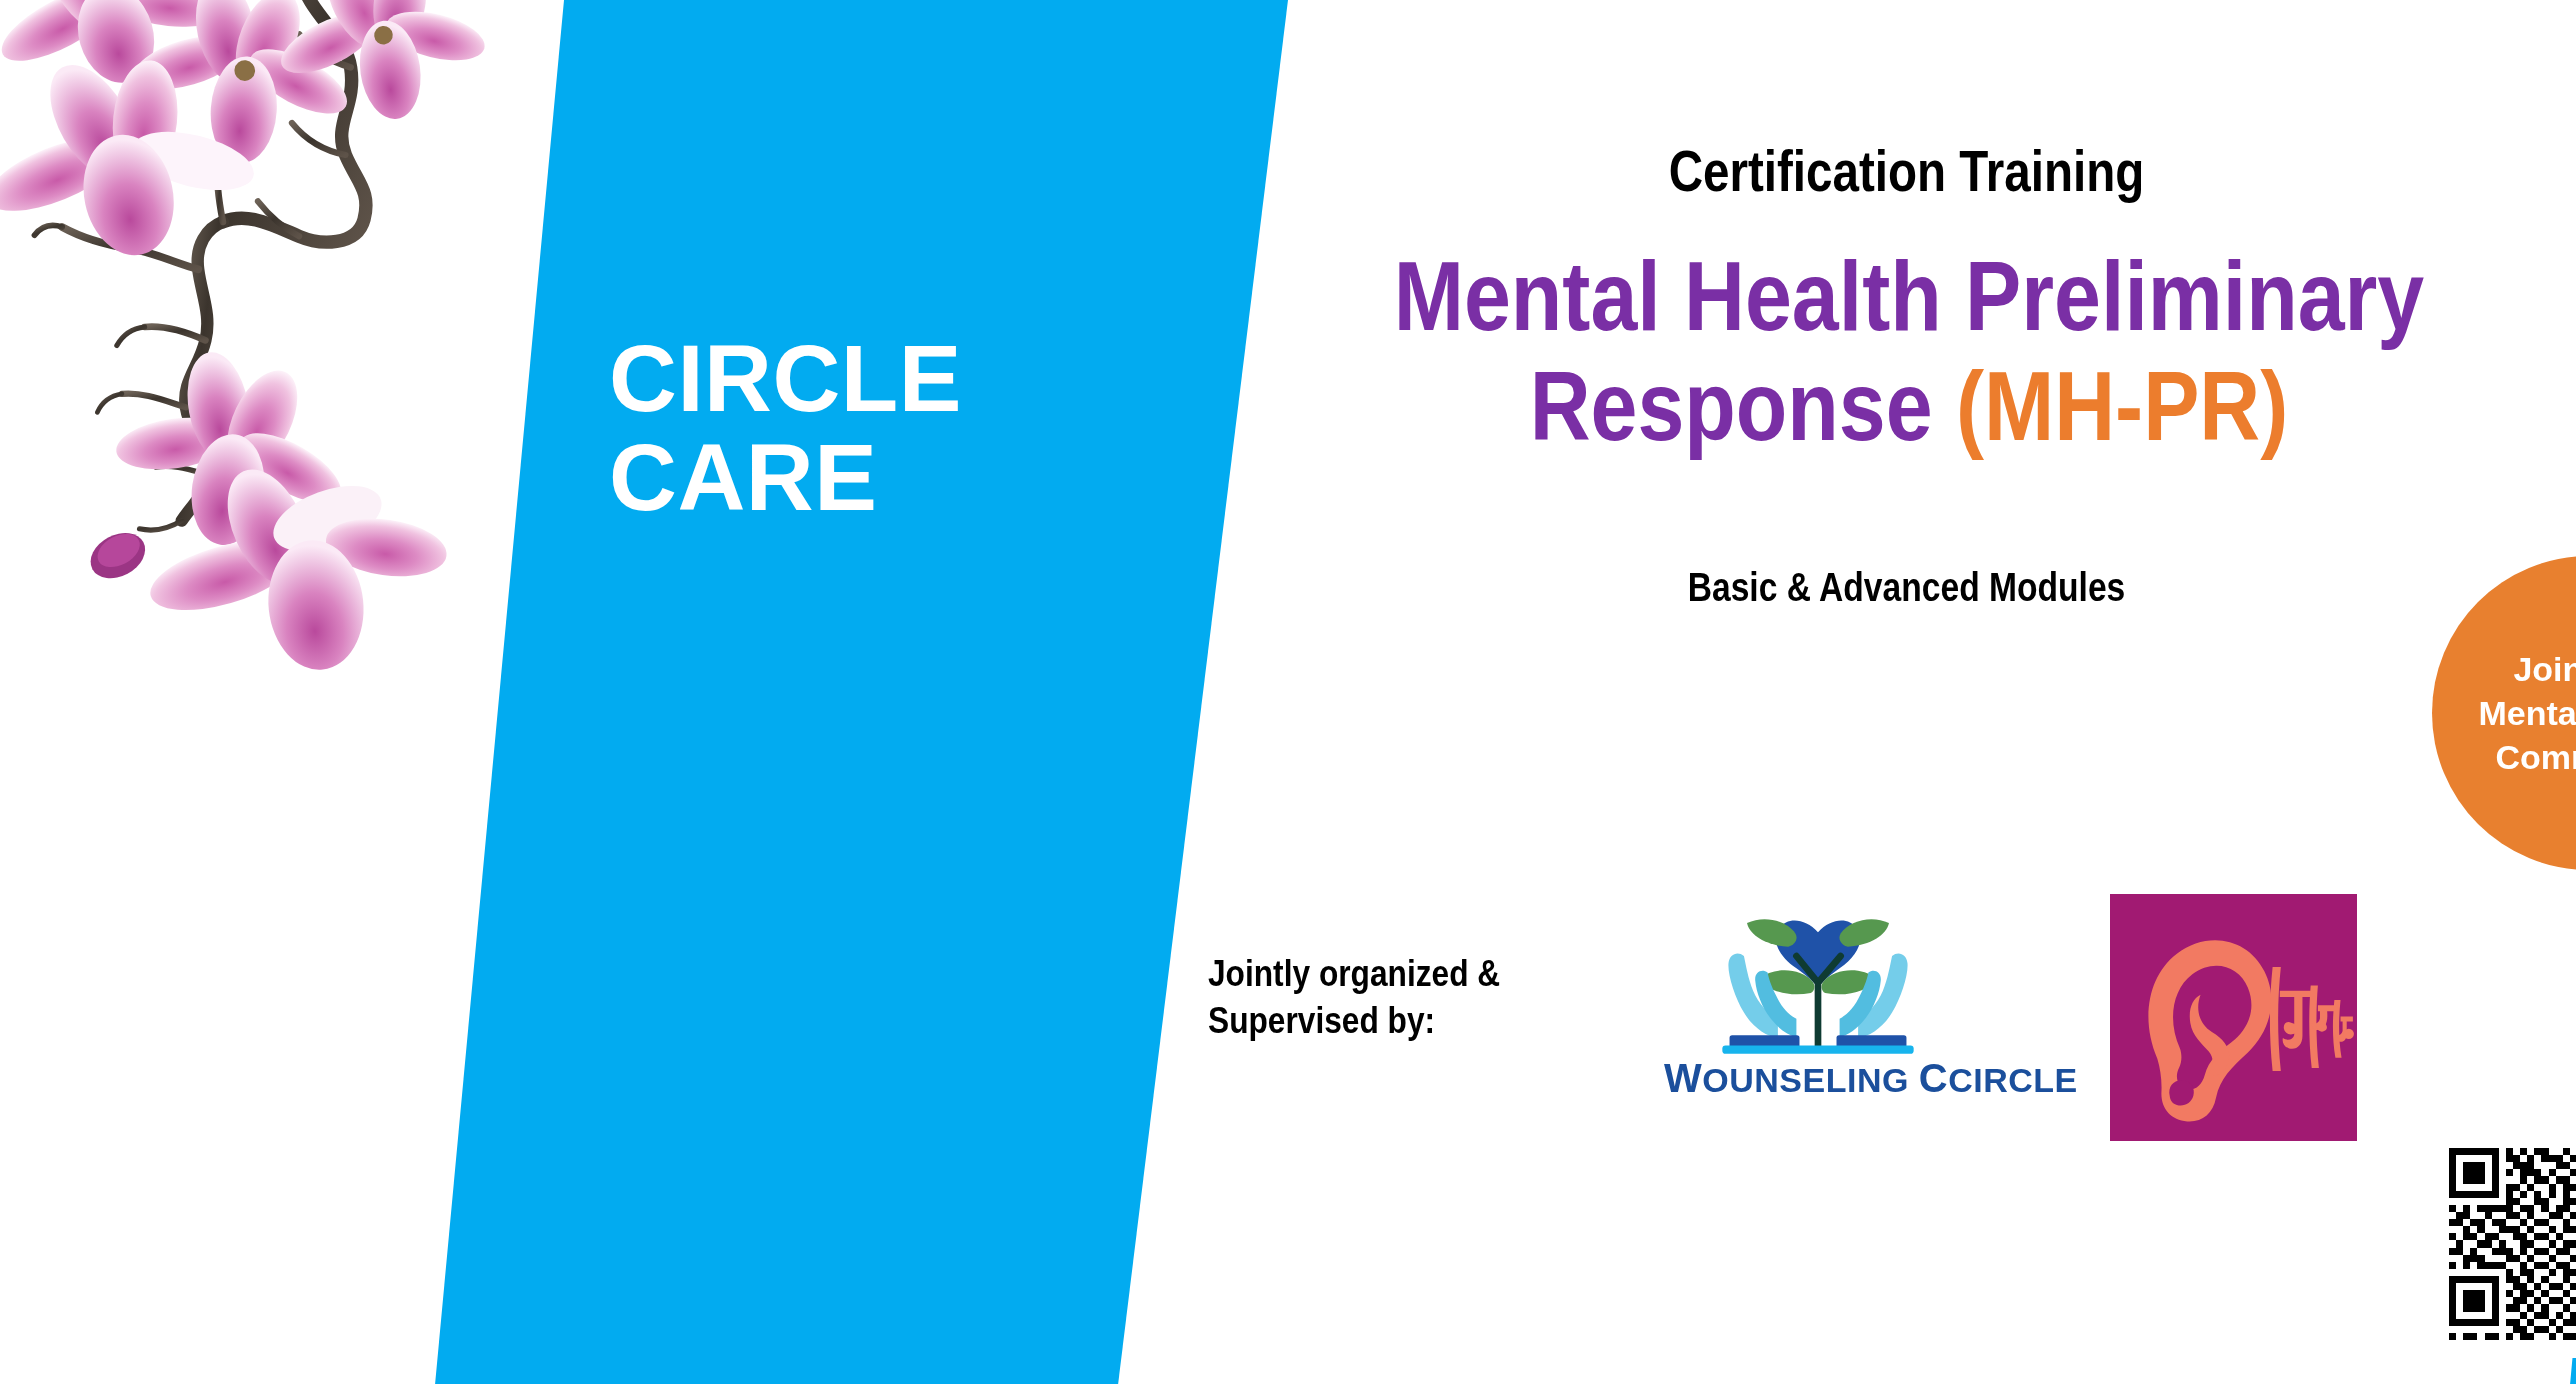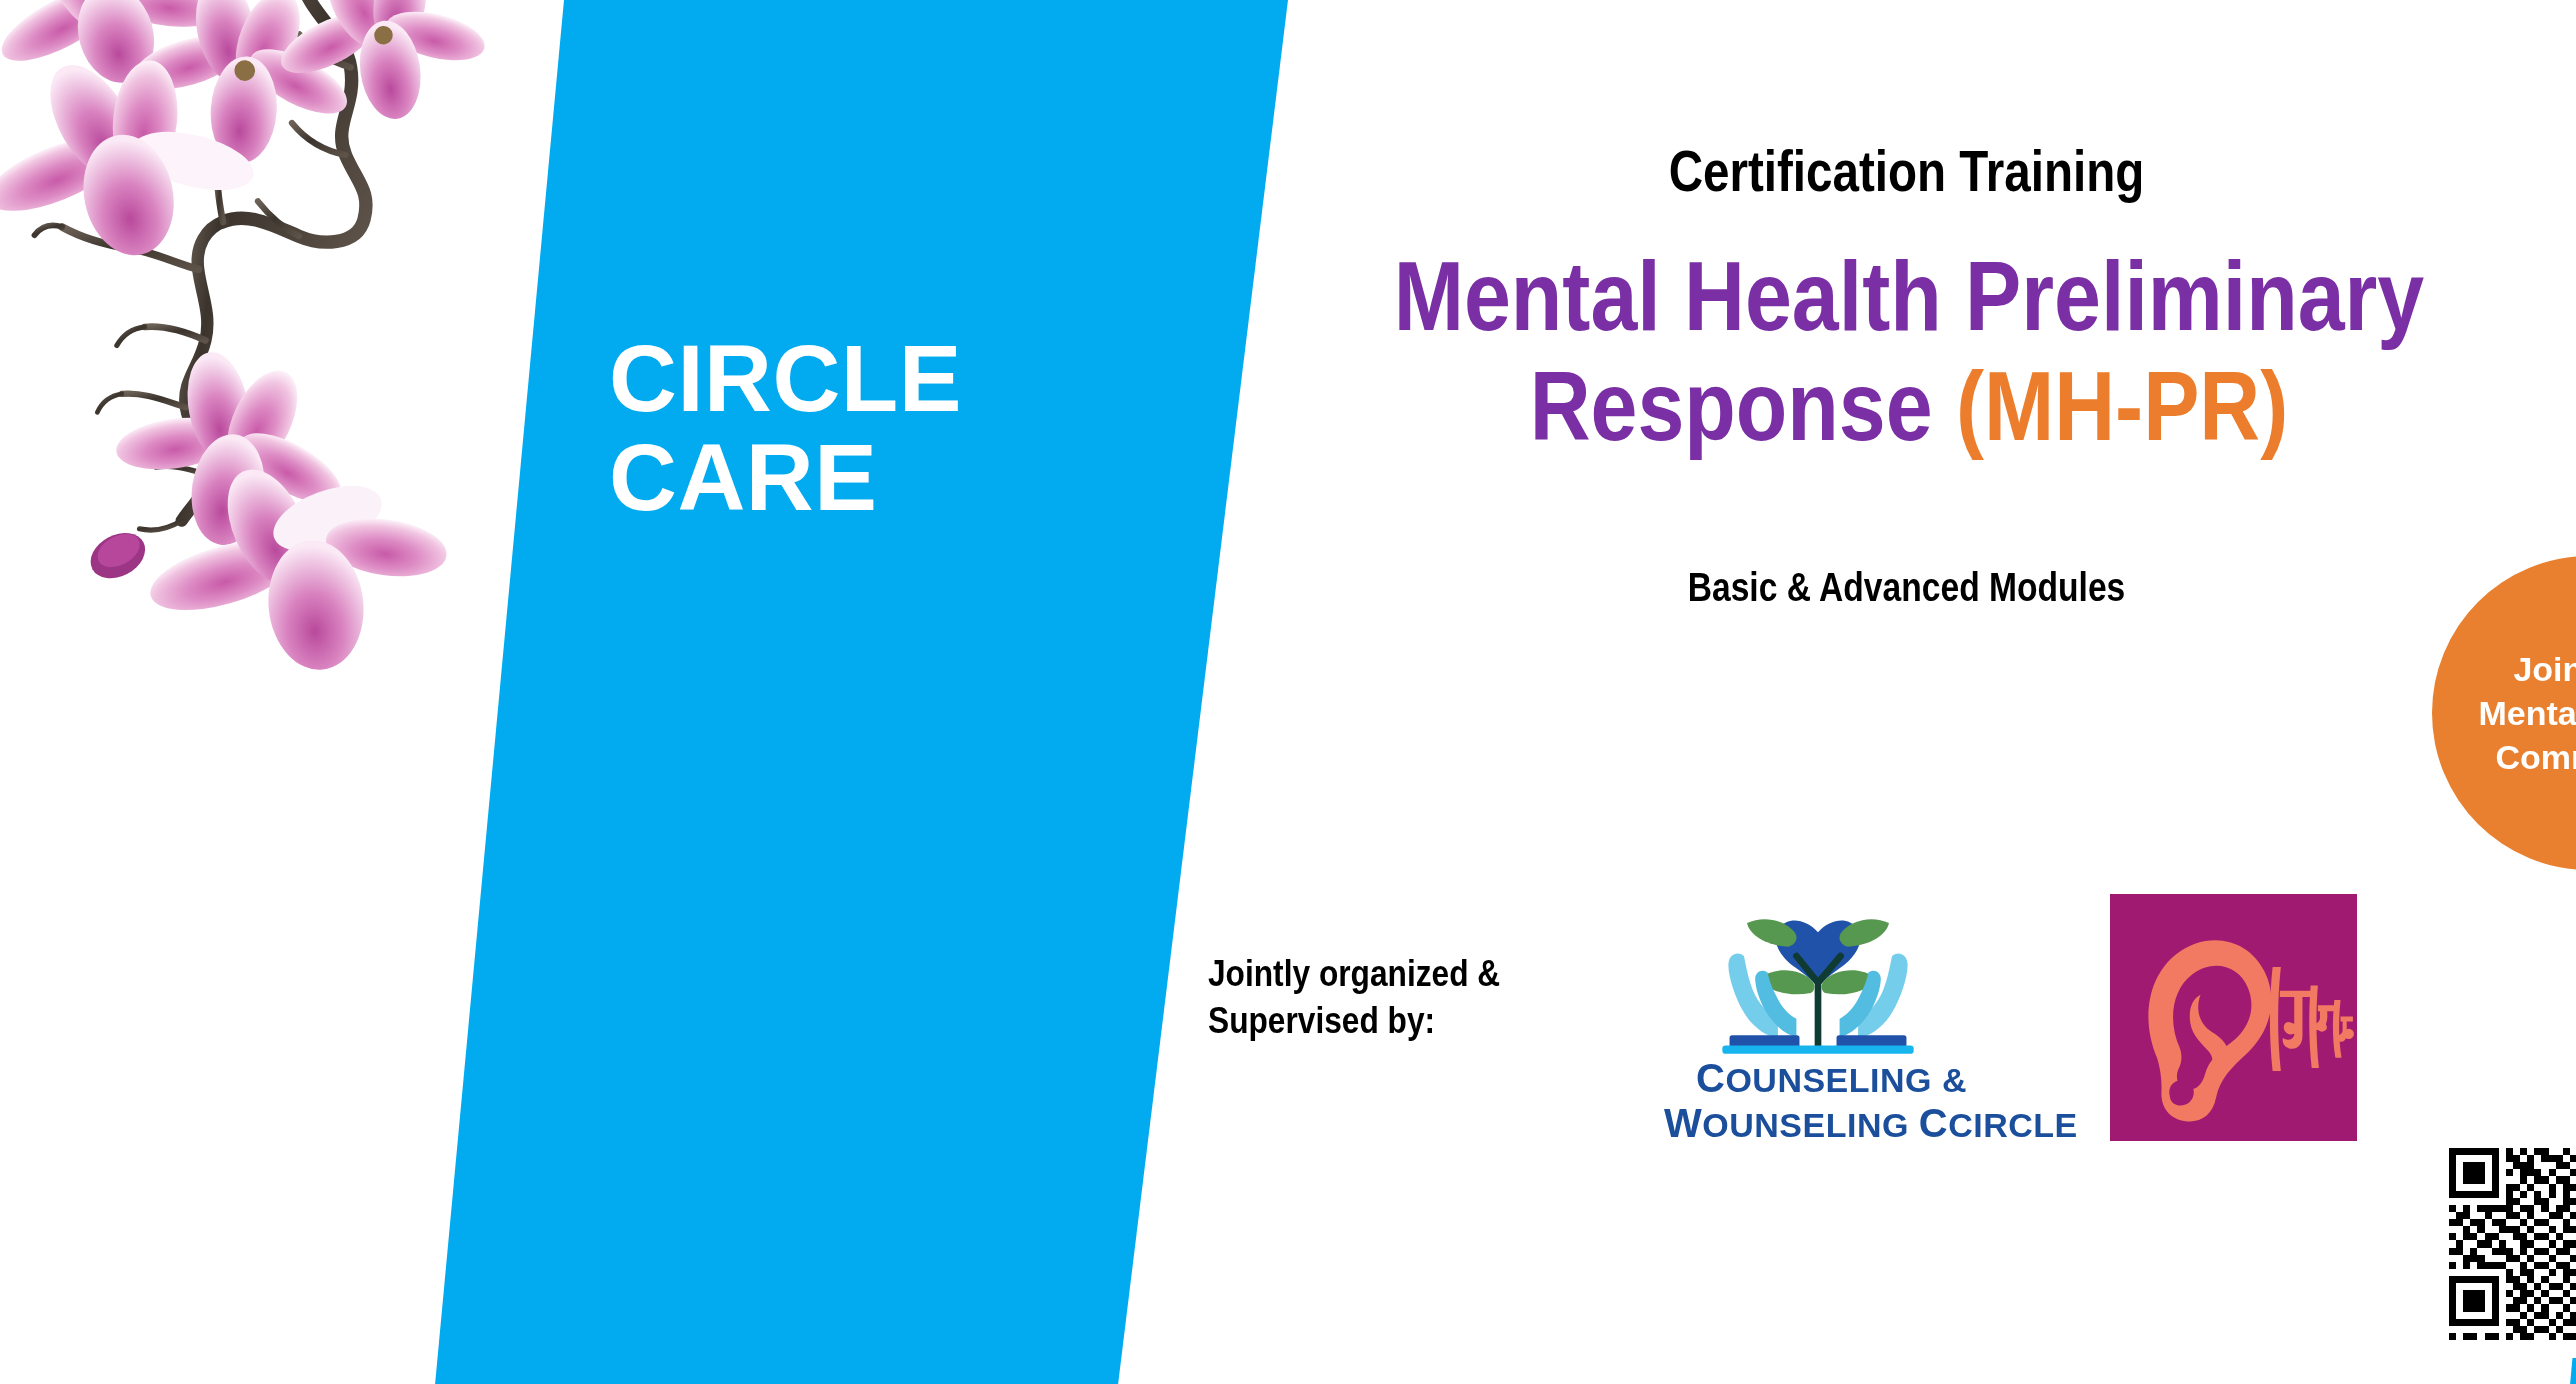--- a/index.html
+++ b/index.html
@@ -265,21 +265,20 @@
                C 308 308, 326 288, 336 264 C 346 240, 350 214, 354 196 Z" fill="#74cdea"></path>
       <path d="M308 228 C 320 220, 334 228, 332 244 C 330 268, 318 298, 300 320
                C 286 338, 268 350, 252 354 L 252 318
                C 268 310, 282 294, 292 272 C 302 252, 306 238, 308 228 Z" fill="#52bde0"></path>
 
       <rect x="38" y="350" width="136" height="26" rx="5" fill="#1f52a8"></rect>
       <rect x="246" y="350" width="136" height="26" rx="5" fill="#1f52a8"></rect>
       <rect x="24" y="370" width="372" height="16" rx="6" fill="#17b4ed"></rect>
     </svg>
     <div id="cwc-name">
-      <span class="cwc-line"><span class="cap">C</span><span>OUNSELING &amp;</span></span>
       <span class="cwc-line"><span class="cap">W</span><span>OUNSELING </span><span class="cap">C</span><span>CIRCLE</span></span>
     </div>
   </div>
 
   <div id="ear-logo">
     <svg viewBox="0 0 480 480" width="247" height="247">
 
       <path d="M92 320 C 60 246, 72 160, 130 116 C 190 70, 268 86, 300 150
                C 330 210, 306 272, 268 308 C 236 338, 214 358, 206 396
                C 200 428, 178 444, 150 442 C 118 440, 98 416, 100 384

